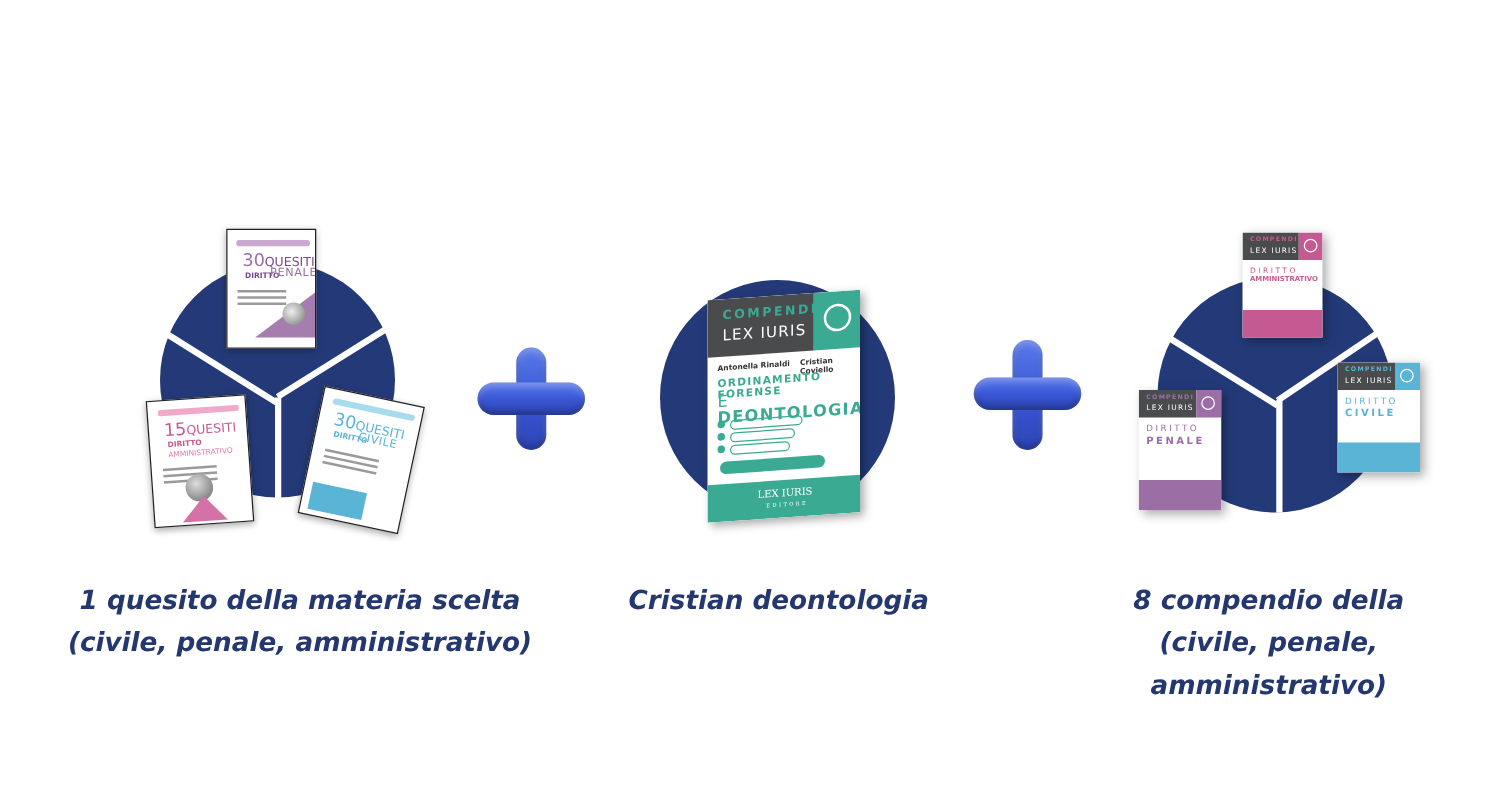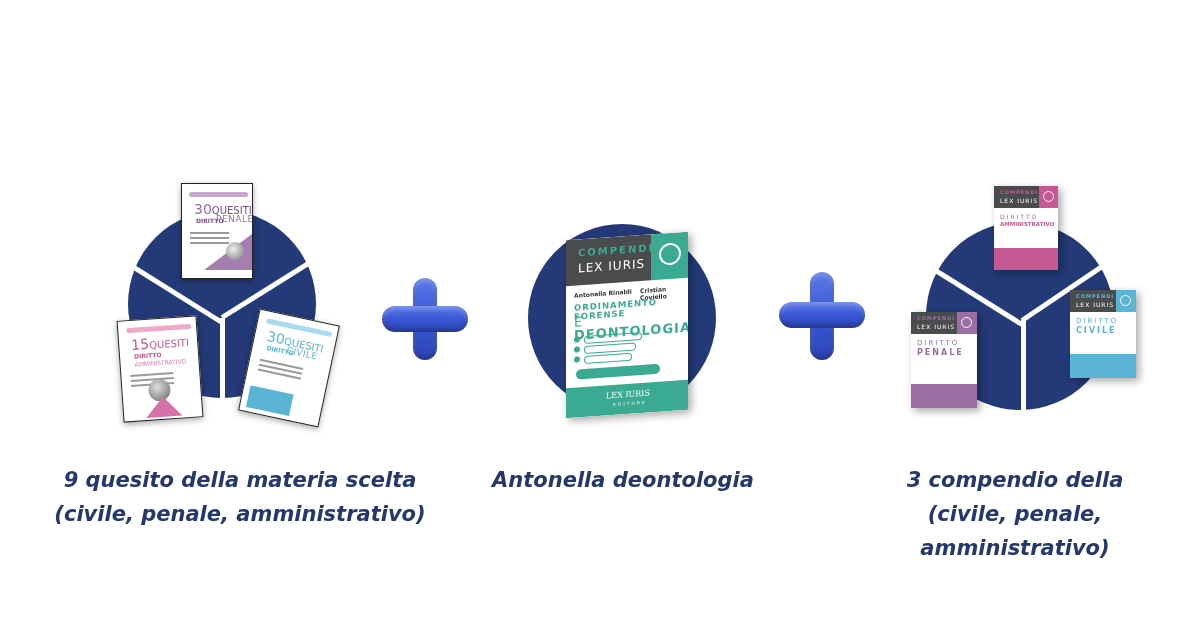--- a/index.html
+++ b/index.html
@@ -99,21 +99,21 @@
     <div class="sub2" style="left:34px; top:30px; color:#5ab4d6;">CIVILE</div>
     <div class="lines" style="top:48px;">
         <span></span>
         <span></span>
         <span></span>
       </div>
     <div class="tri" style="left:6px; top:76px; width:44px; height:22px; background:#5ab4d6;"></div>
   </div>
 
   <div class="caption" style="left:30px; top:463px; width:420px;">
-    <div>9 quesito della materia scelta</div>
+    <div>1 quesito della materia scelta</div>
     <div>(civile, penale, amministrativo)</div>
   </div>
 </div>
 
 <div class="plus" style="left:382px; top:278px; width:86px; height:82px;">
   <div class="v" style="left:31px; top:0; width:24px; height:82px;"></div>
   <div class="h" style="left:0; top:28px; width:86px; height:26px;"></div>
 </div>
 
 <div>
@@ -140,21 +140,21 @@
     <div class="dot" style="left:8px; top:117px; background:#3aab92;"></div>
     <div class="pill" style="left:18px; top:117px; width:46px; border-color:#3aab92;"></div>
     <div class="bar" style="left:10px; top:130px; width:84px; height:10px; background:#3aab92;"></div>
     <div class="foot" style="height:30px; background:#3aab92;">
       <div class="plogo" style="left:40px; top:6px; font-size:8px;">LEX IURIS</div>
       <div class="plogo" style="left:47px; top:17px; font-size:4px; letter-spacing:2px;">EDITORE</div>
     </div>
   </div>
 
   <div class="caption" style="left:440px; top:463px; width:366px;">
-    <div>Antonella deontologia</div>
+    <div>Cristian deontologia</div>
   </div>
 </div>
 
 <div class="plus" style="left:779px; top:272px; width:86px; height:88px;">
   <div class="v" style="left:31px; top:0; width:24px; height:88px;"></div>
   <div class="h" style="left:0; top:30px; width:86px; height:26px;"></div>
 </div>
 
 <div>
   <div class="circle" style="left:926px; top:222px; width:188px; height:188px;"></div>
@@ -196,16 +196,16 @@
     </div>
     <div class="badge" style="height:22px; background:#5ab4d6;">
       <div class="ring" style="left:4px; top:5px; width:9px; height:9px; border-width:1px;"></div>
     </div>
     <div class="title1" style="left:6px; top:28px; font-size:7px; color:#5ab4d6; letter-spacing:2px; font-weight:normal;">DIRITTO</div>
     <div class="title2" style="left:6px; top:37px; font-size:8px; color:#5ab4d6; letter-spacing:2px;">CIVILE</div>
     <div class="foot" style="height:24px; background:#5ab4d6;"></div>
   </div>
 
   <div class="caption" style="left:830px; top:463px; width:370px;">
-    <div>3 compendio della</div>
+    <div>8 compendio della</div>
     <div>(civile, penale, amministrativo)</div>
   </div>
 </div>
 
 </body></html>

